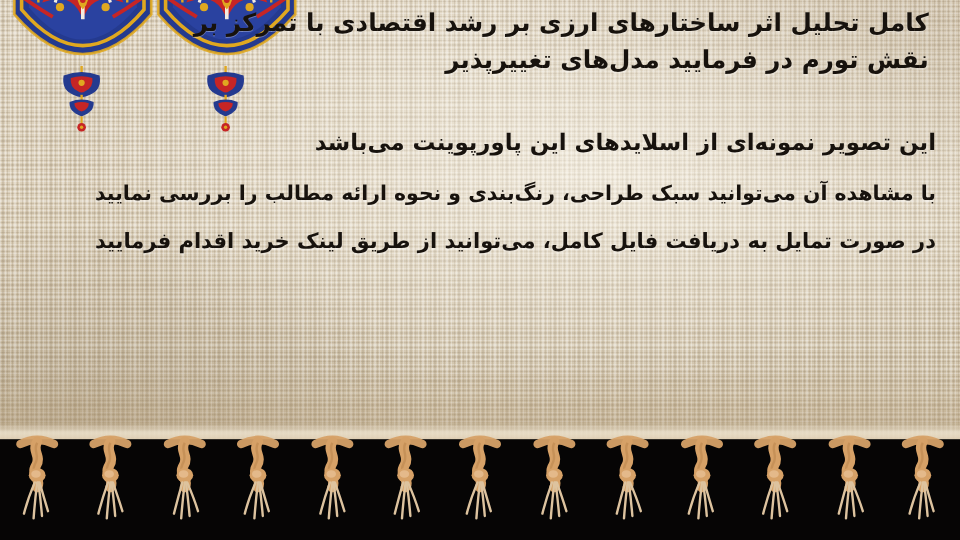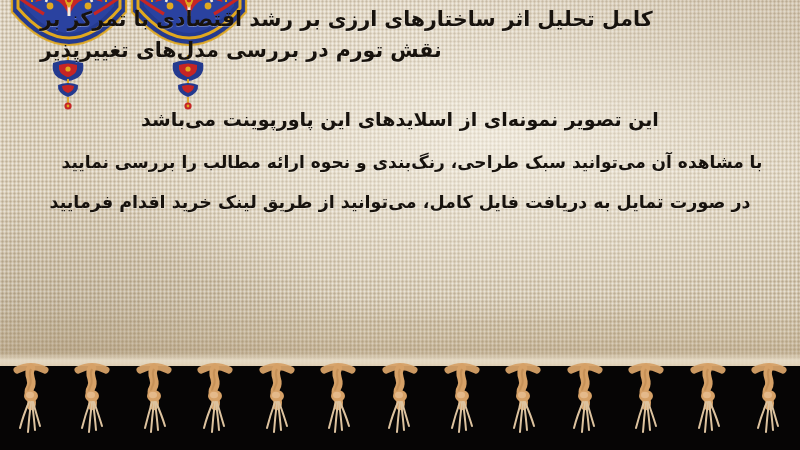--- a/index.html
+++ b/index.html
@@ -56,21 +56,21 @@
   .ornament.o1{left:10px;}
   .ornament.o2{left:130px;}
   .pendant{position:absolute;width:46px;height:60px;}
   .pendant.p1{left:45px;top:55px;}
   .pendant.p2{left:165px;top:55px;}
 
   
   .title{
     position:absolute;
     left:40px;right:26px;top:4px;
-    text-align:left;
+    text-align:right;
     color:#17120d;
     font-size:20.5px;
     font-weight:700;
     line-height:31px;
     letter-spacing:0px;
     text-shadow:0 1px 0 rgba(255,255,255,.30);
     direction:rtl;
   }
   .title .ln{display:block;white-space:nowrap;}
 
@@ -80,20 +80,21 @@
     text-align:center;
     direction:rtl;
     color:#17120d;
   }
   .body-line{
     display:block;
     white-space:nowrap;
     font-size:18.5px;
     font-weight:600;
     text-shadow:0 1px 0 rgba(255,255,255,.28);
+    text-align:right;
   }
   .body-line.l1{margin-bottom:22px;font-size:19px;}
   .body-line.l2{margin-bottom:20px;font-size:17px;padding-left:24px;}
   .body-line.l3{font-size:17.5px;margin-top:10px;}
 
   
   .fringe-zone{
     position:absolute;left:0;top:366px;width:800px;height:84px;
     background:#060505;
   }
@@ -208,21 +209,21 @@
         <path d="M17 31 Q23 29 29 31 Q29 36 23 38 Q17 36 17 31 Z" fill="#c62525"></path>
         <path d="M23 42 L23 48" stroke="#e0a820" stroke-width="1.8"></path>
         <circle cx="23" cy="51" r="3.6" fill="#c62525"></circle>
         <circle cx="23" cy="51" r="1.4" fill="#e0a820"></circle>
       </svg>
     </div>
   </div>
 
   <div class="title">
     <span class="ln">کامل تحلیل اثر ساختارهای ارزی بر رشد اقتصادی با تمرکز بر</span>
-    <span class="ln">نقش تورم در بررسی مدل‌های تغییرپذیر</span>
+    <span class="ln">نقش تورم در فرمایید مدل‌های تغییرپذیر</span>
   </div>
 
   <div class="body-block">
     <span class="body-line l1">این تصویر نمونه‌ای از اسلایدهای این پاورپوینت می‌باشد</span>
     <span class="body-line l2">با مشاهده آن می‌توانید سبک طراحی، رنگ‌بندی و نحوه ارائه مطالب را بررسی نمایید</span>
     <span class="body-line l3">در صورت تمایل به دریافت فایل کامل، می‌توانید از طریق لینک خرید اقدام فرمایید</span>
   </div>
 
   <div class="fringe-zone">
       <div class="knot" style="left: 15.7692px;">

